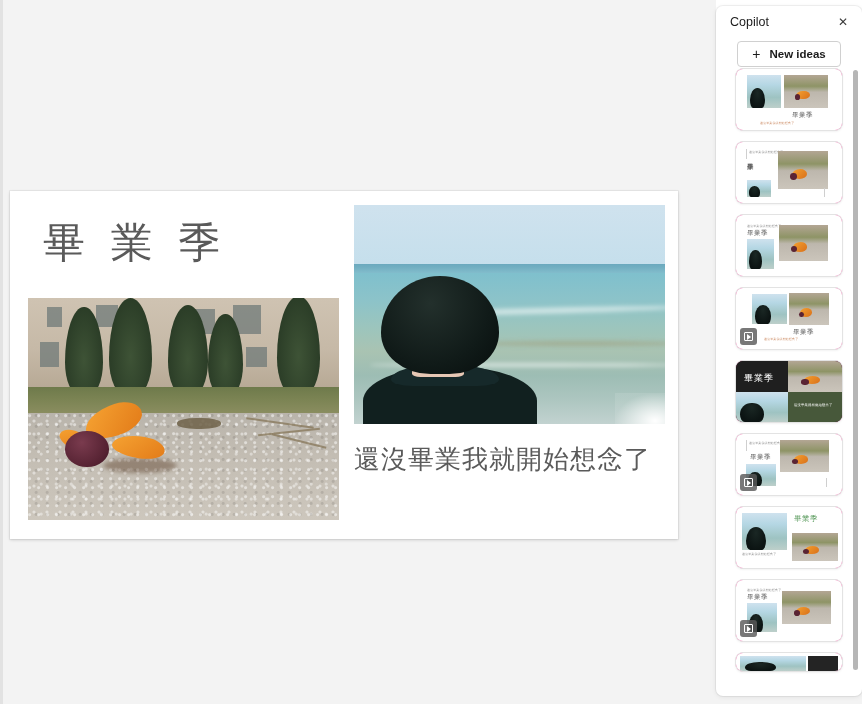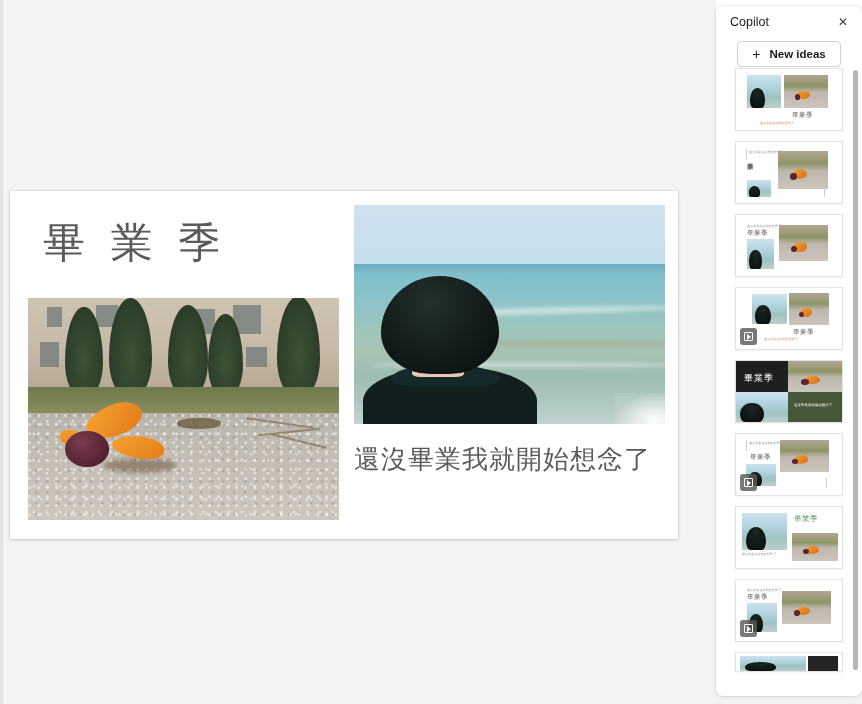--- a/index.html
+++ b/index.html
@@ -293,21 +293,21 @@
     overflow: hidden;
     padding: 0 10px;
   }
 
   .idea-card {
     position: relative;
     width: 108px;
     margin: 0 auto 10px;
     background: #ec4899;
     border: 1px solid #e3e3e3;
-    border-radius: 0;
+    border-radius: 8px;
     overflow: hidden;
     cursor: pointer;
     box-shadow: 0 1px 2px rgba(0,0,0,0.05);
   }
 
   .idea-inner { position: relative; width: 108px; height: 61px; background: #fff; }
   .idea-inner.dark { background: #222; }
 
   
   .mini-img { position: absolute; overflow: hidden; }

